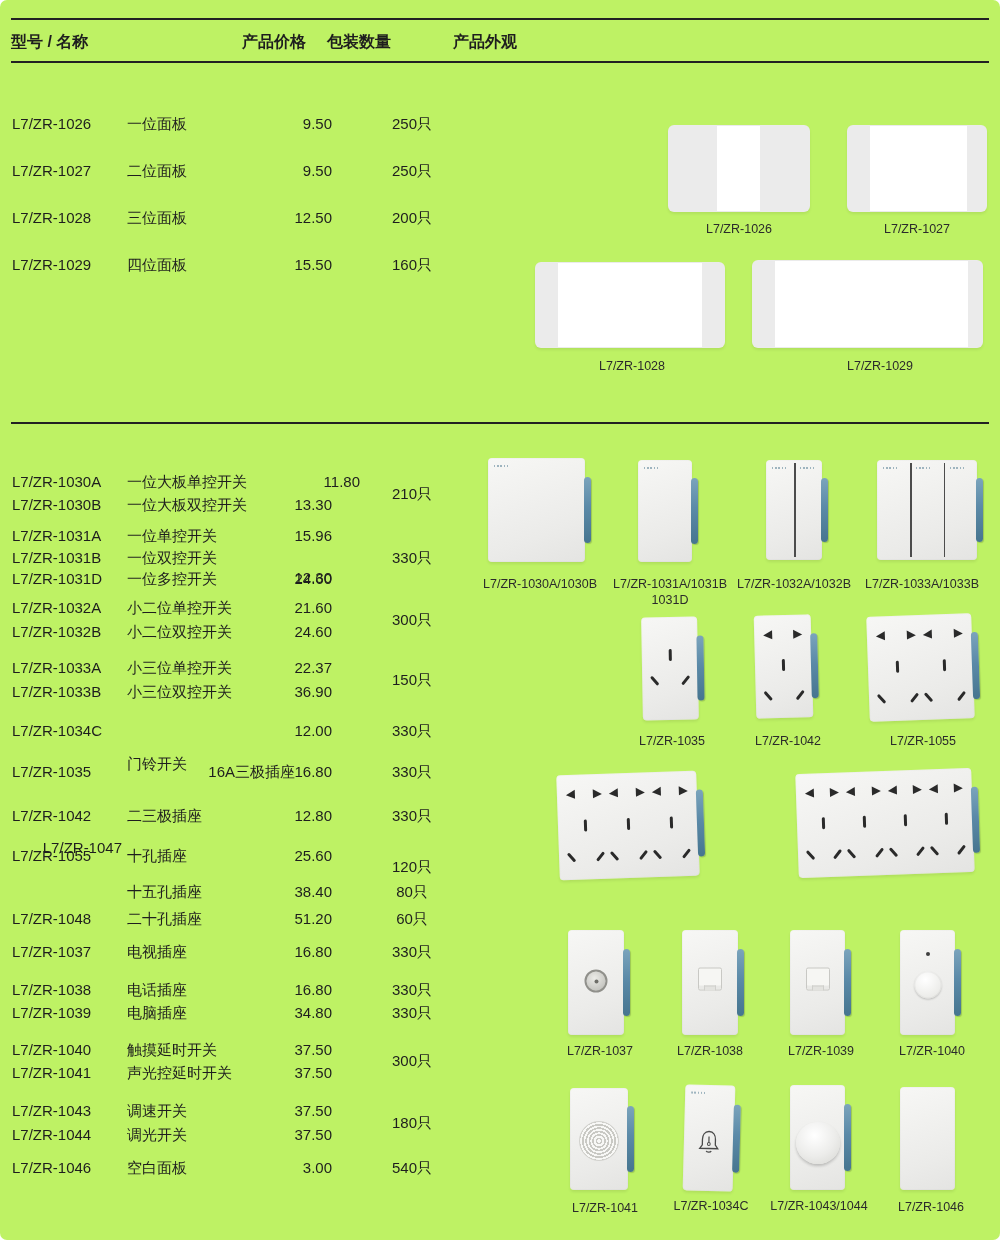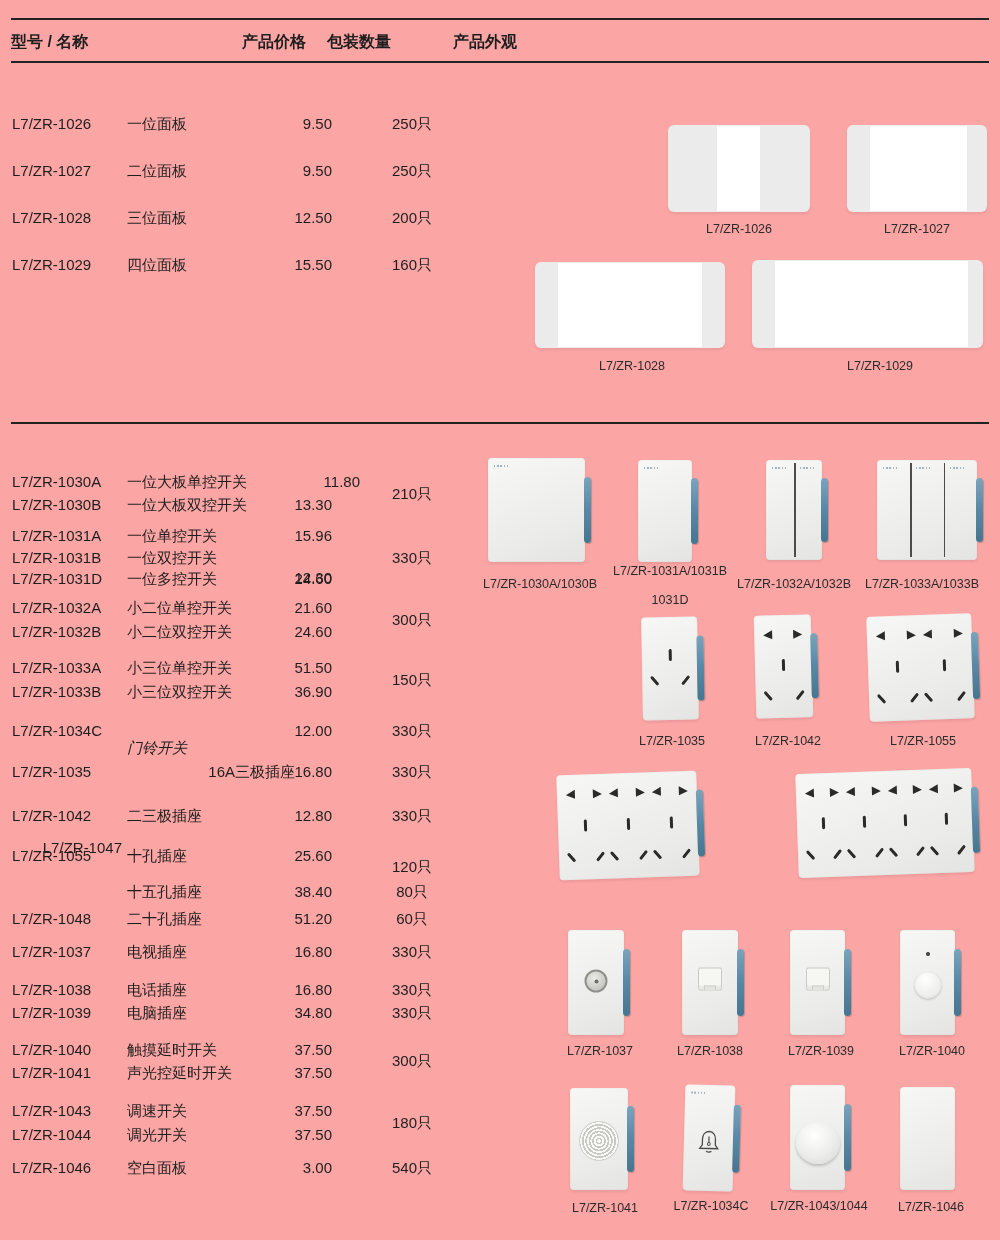--- a/index.html
+++ b/index.html
@@ -1,17 +1,17 @@
 <!DOCTYPE html>
 <html><head>
 <meta charset="utf-8">
 <style>
   html,body{margin:0;padding:0;background:#fff;}
-  .page{position:relative;width:1000px;height:1240px;background:#fca5a5;overflow:hidden;
-        font-family:"Liberation Sans","DejaVu Sans",sans-serif;color:#1e1e1e;--blue:#5b8aa8;}
+  .page{position:relative;width:1000px;height:1240px;background:#bef264;overflow:hidden;
+        font-family:"Liberation Sans","DejaVu Sans",sans-serif;color:#1e1e1e;border-radius:7px;--blue:#5b8aa8;}
   .hr{position:absolute;left:11px;right:11px;height:2px;background:#222;}
   #hr-top{top:18px;}
   #hr-head{top:61px;}
   #hr-mid{top:422px;}
   .h{position:absolute;top:31px;height:22px;line-height:22px;font-size:16px;font-weight:700;white-space:nowrap;}
   .h-model{left:11px;}.h-price{left:242px;}.h-qty{left:327px;}.h-look{left:453px;}
   .cell{position:absolute;height:22px;line-height:22px;font-size:15px;white-space:nowrap;}
   .c-model{left:12px;width:110px;}
   .c-name{left:127px;width:168px;}
   .c-price{left:238px;width:94px;text-align:right;}
@@ -105,26 +105,26 @@
     <div class="cell c-name" style="top: 568px;">一位多控开关</div>
     <div class="cell c-price" style="top: 568px;">24.60</div>
     <div class="cell c-model" style="top: 597px;">L7/ZR-1032A</div>
     <div class="cell c-name" style="top: 597px;">小二位单控开关</div>
     <div class="cell c-price" style="top: 597px;">21.60</div>
     <div class="cell c-model" style="top: 621px;">L7/ZR-1032B</div>
     <div class="cell c-name" style="top: 621px;">小二位双控开关</div>
     <div class="cell c-price" style="top: 621px;">24.60</div>
     <div class="cell c-model" style="top: 657px;">L7/ZR-1033A</div>
     <div class="cell c-name" style="top: 657px;">小三位单控开关</div>
-    <div class="cell c-price" style="top: 657px;">51.50</div>
+    <div class="cell c-price" style="top: 657px;">22.37</div>
     <div class="cell c-model" style="top: 681px;">L7/ZR-1033B</div>
     <div class="cell c-name" style="top: 681px;">小三位双控开关</div>
     <div class="cell c-price" style="top: 681px;">36.90</div>
     <div class="cell c-model" style="top: 720px;">L7/ZR-1034C</div>
-    <div class="cell c-name" style="top: 737px; font-style: italic;">门铃开关</div>
+    <div class="cell c-name" style="top: 753px;">门铃开关</div>
     <div class="cell c-price" style="top: 720px;">12.00</div>
     <div class="cell c-model" style="top: 761px;">L7/ZR-1035</div>
     <div class="cell c-name" style="top: 761px; text-align: right;">16A三极插座</div>
     <div class="cell c-price" style="top: 761px;">16.80</div>
     <div class="cell c-model" style="top: 805px;">L7/ZR-1042</div>
     <div class="cell c-name" style="top: 805px;">二三极插座</div>
     <div class="cell c-price" style="top: 805px;">12.80</div>
     <div class="cell c-model" style="top: 845px;">L7/ZR-1055</div>
     <div class="cell c-name" style="top: 845px;">十孔插座</div>
     <div class="cell c-price" style="top: 845px;">25.60</div>
@@ -192,21 +192,21 @@
     <div class="cap" style="left: 880px; top: 359px;">L7/ZR-1029</div>
     <div class="panel" style="left: 488px; top: 458px; width: 97px; height: 104px;">
       <div class="dots" style="left: 6px;"></div>
       <div class="tab"></div>
     </div>
     <div class="cap" style="left: 540px; top: 577px;">L7/ZR-1030A/1030B</div>
     <div class="panel" style="left: 638px; top: 460px; width: 54px; height: 102px;">
       <div class="dots" style="left: 6px;"></div>
       <div class="tab"></div>
     </div>
-    <div class="cap" style="left: 670px; top: 564px;">L7/ZR-1031A/1031B</div>
+    <div class="cap" style="left: 670px; top: 577px;">L7/ZR-1031A/1031B</div>
     <div class="cap" style="left: 670px; top: 593px;">1031D</div>
     <div class="panel" style="left: 766px; top: 460px; width: 56px; height: 100px;">
       <div class="vdiv" style="left: 50%;"></div>
       <div class="dots" style="left: 6px;"></div>
       <div class="dots" style="left: 34px;"></div>
       <div class="tab"></div>
     </div>
     <div class="cap" style="left: 794px; top: 577px;">L7/ZR-1032A/1032B</div>
     <div class="panel" style="left: 877px; top: 460px; width: 100px; height: 100px;">
       <div class="vdiv" style="left: 33.3333%;"></div>

